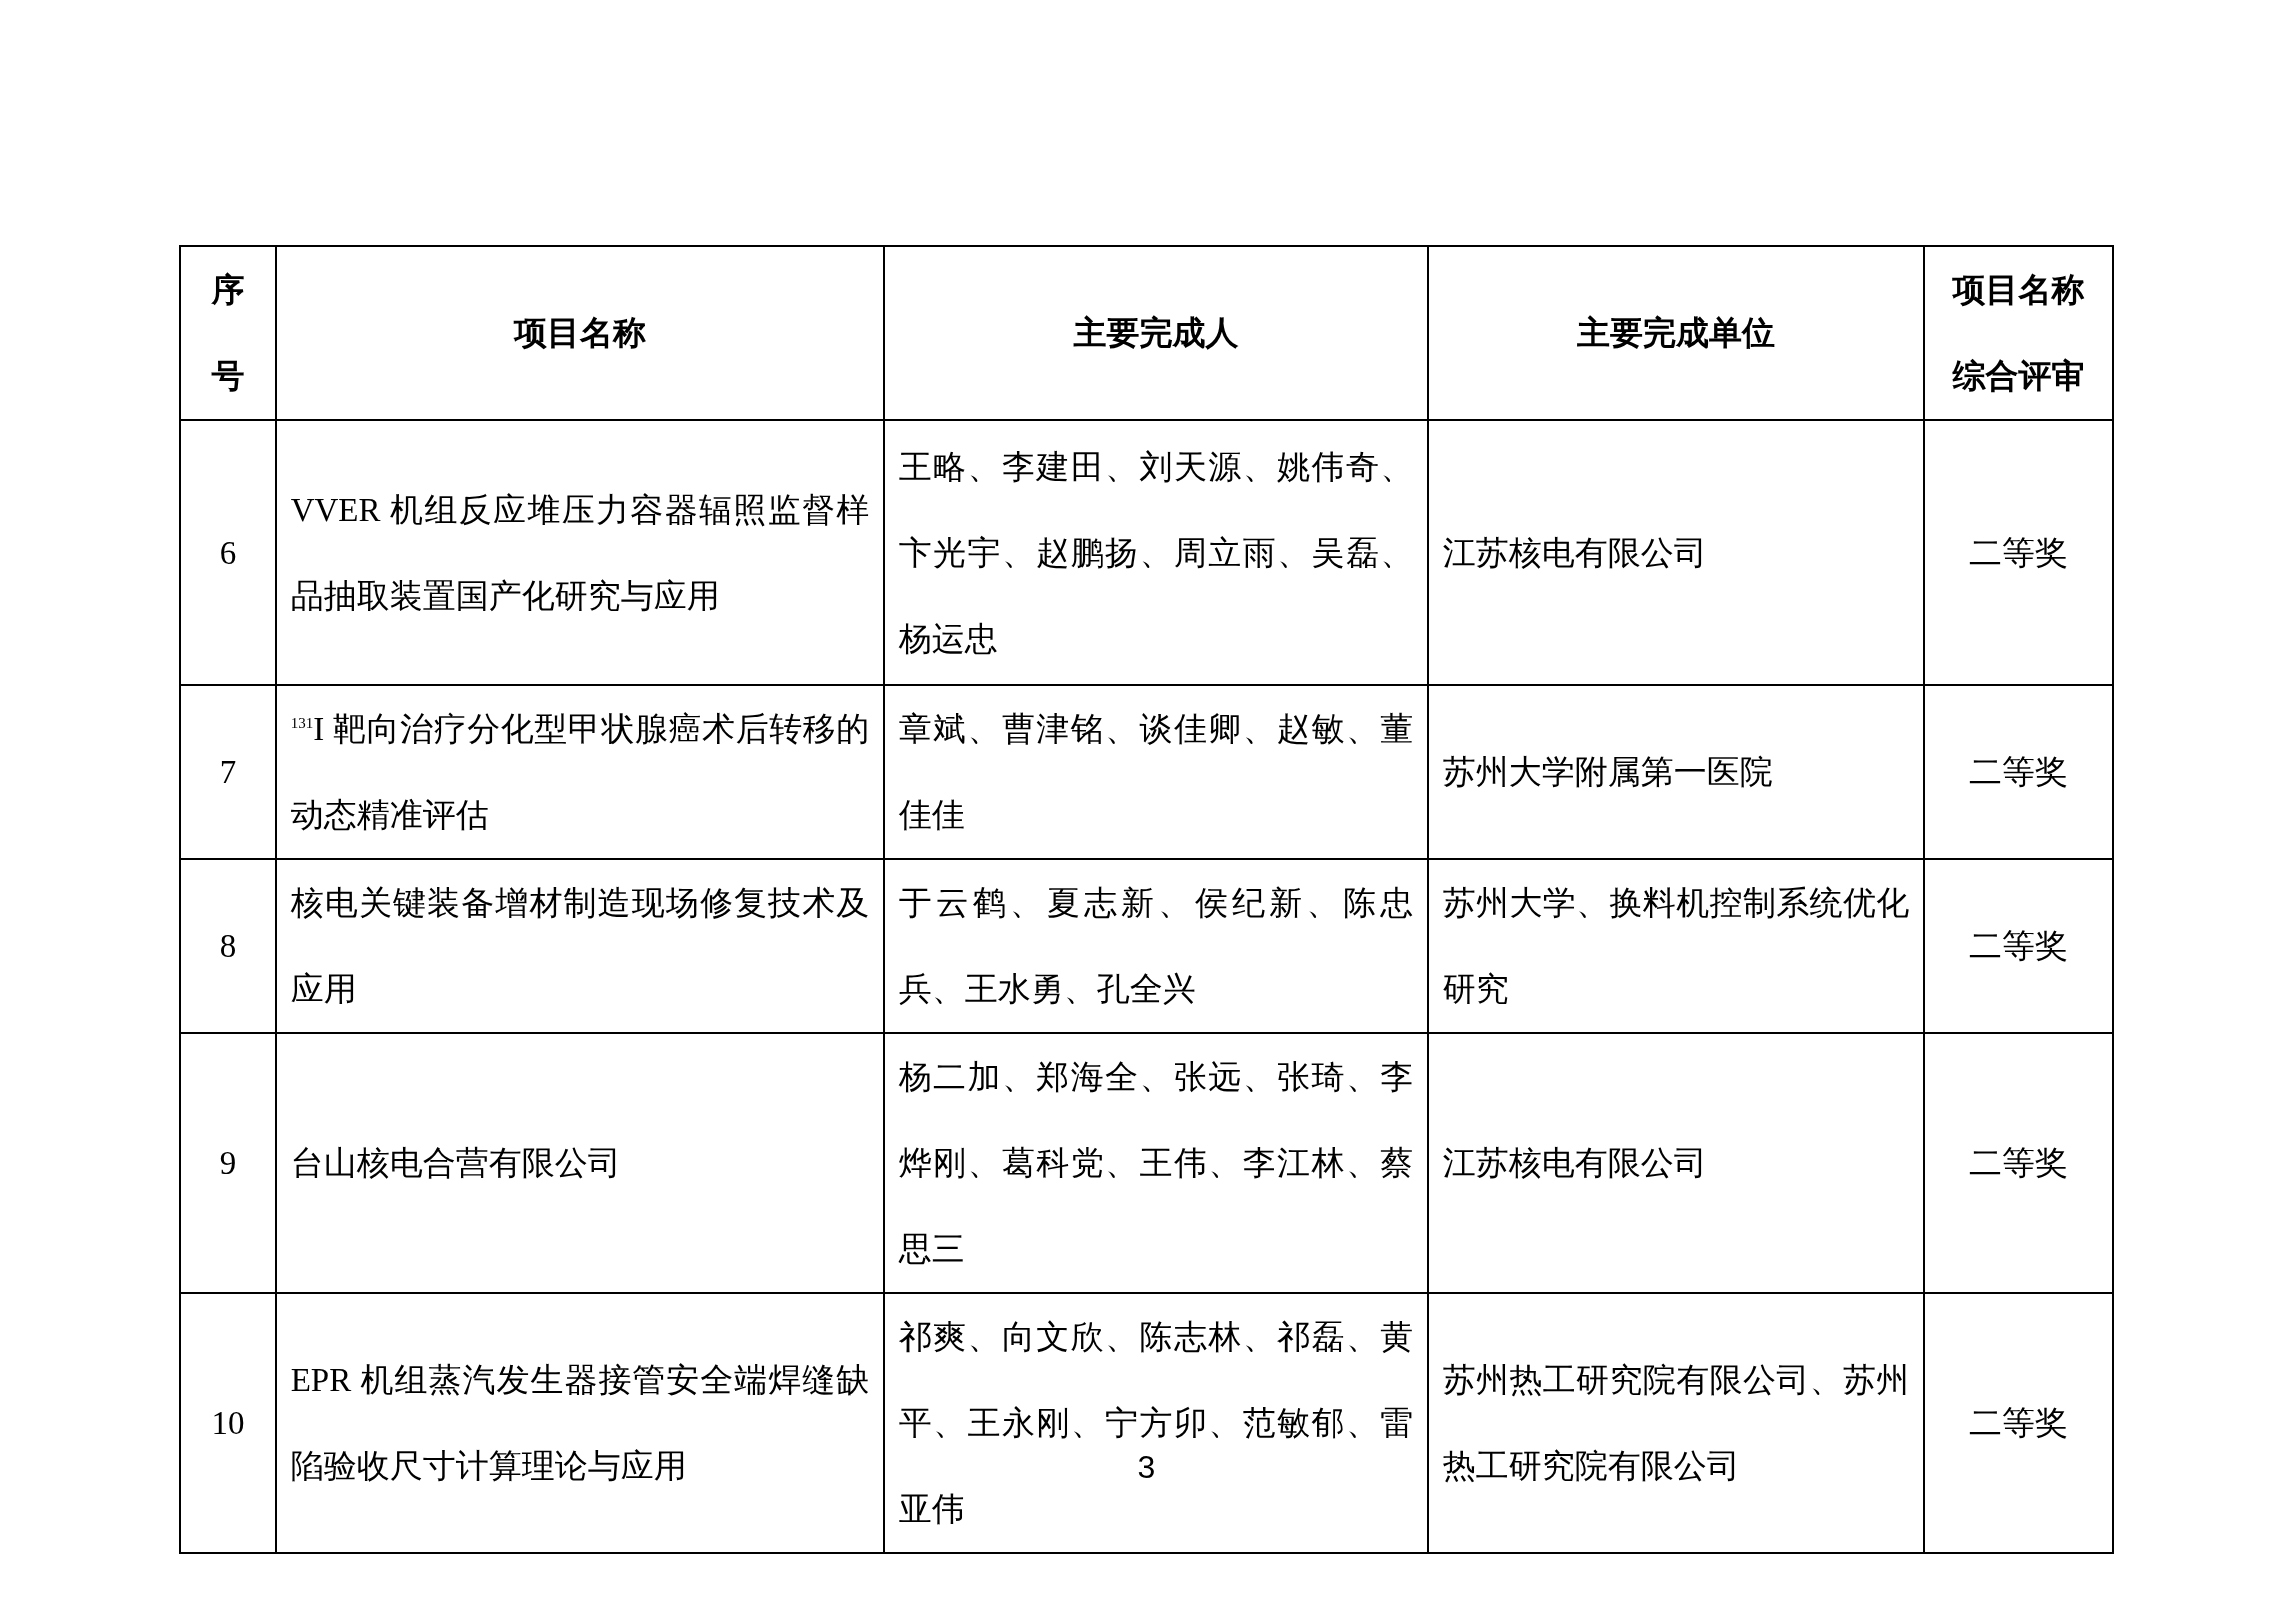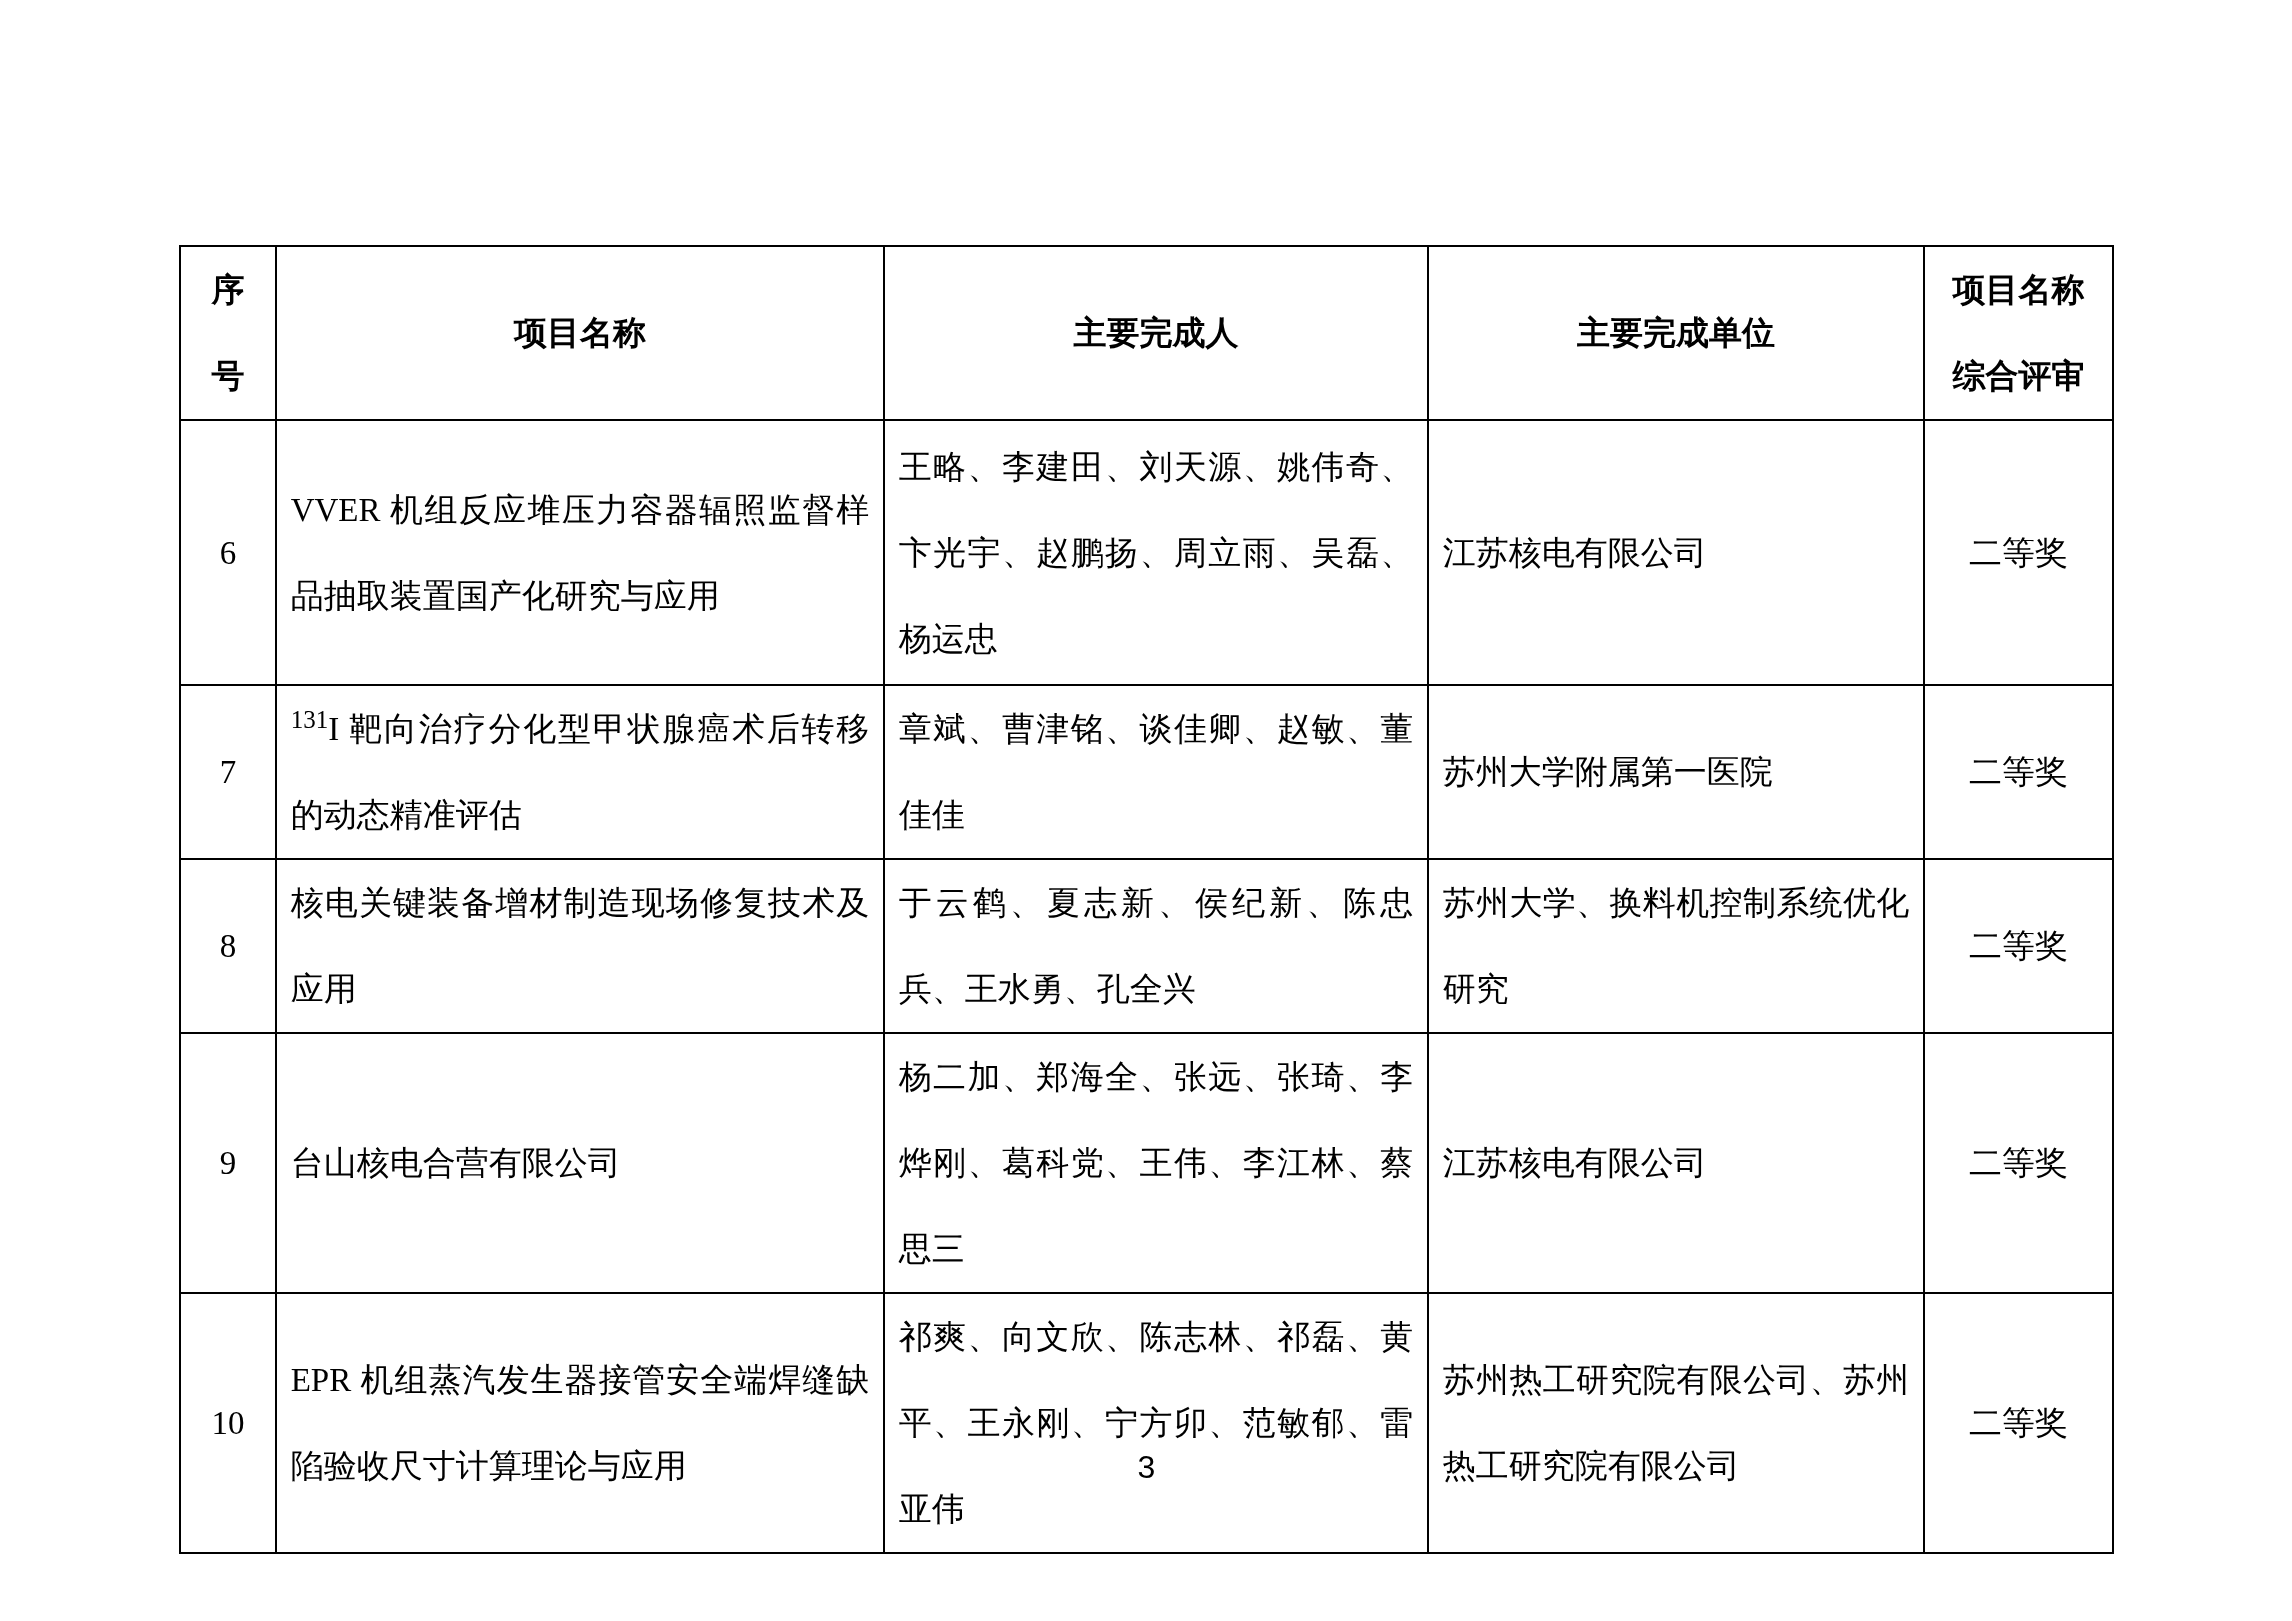--- a/index.html
+++ b/index.html
@@ -59,21 +59,21 @@
   }
   td.c-proj, td.c-ppl, td.c-unit {
     text-align: justify;
     padding: 0 13.7px;
   }
   td.c-grade {
     text-align: center;
     padding: 8px;
   }
   sup.iso {
-    font-size: 25px;
+    font-size: 15px;
     line-height: 0;
     vertical-align: super;
   }
   .page-number {
     position: absolute;
     left: 0;
     right: 0;
     top: 1449px;
     text-align: center;
     font-family: "Liberation Sans", "DejaVu Sans", sans-serif;

